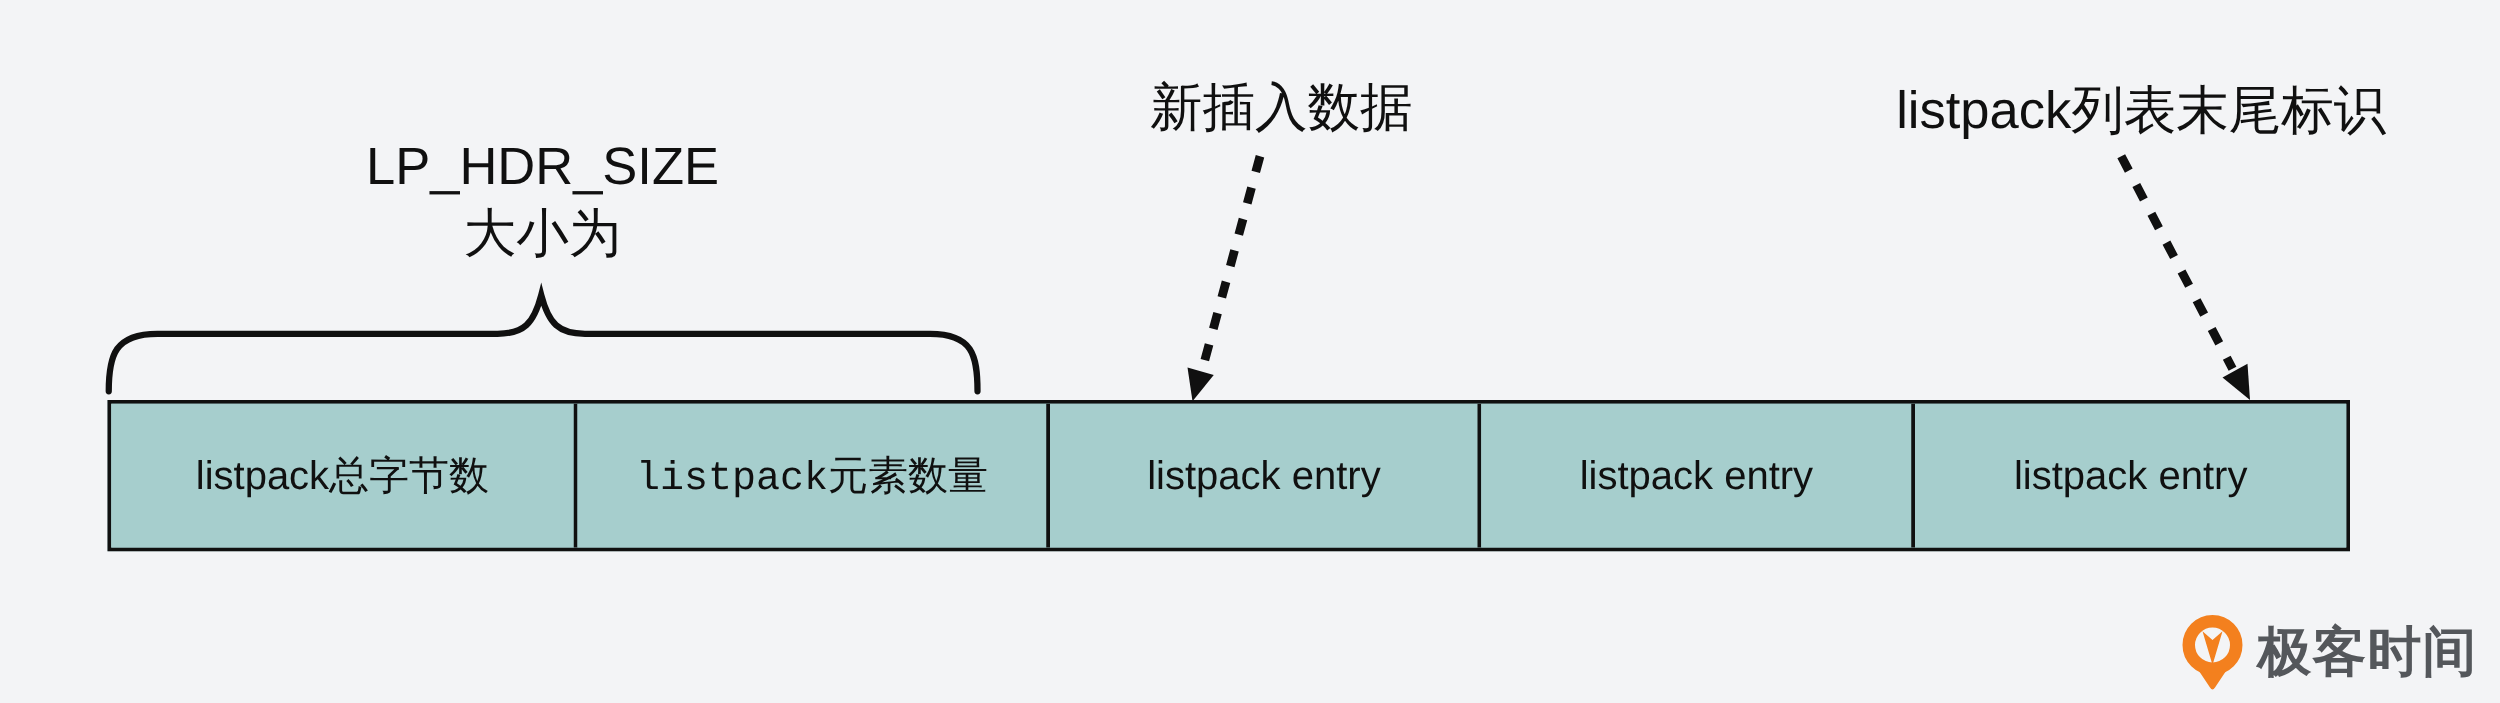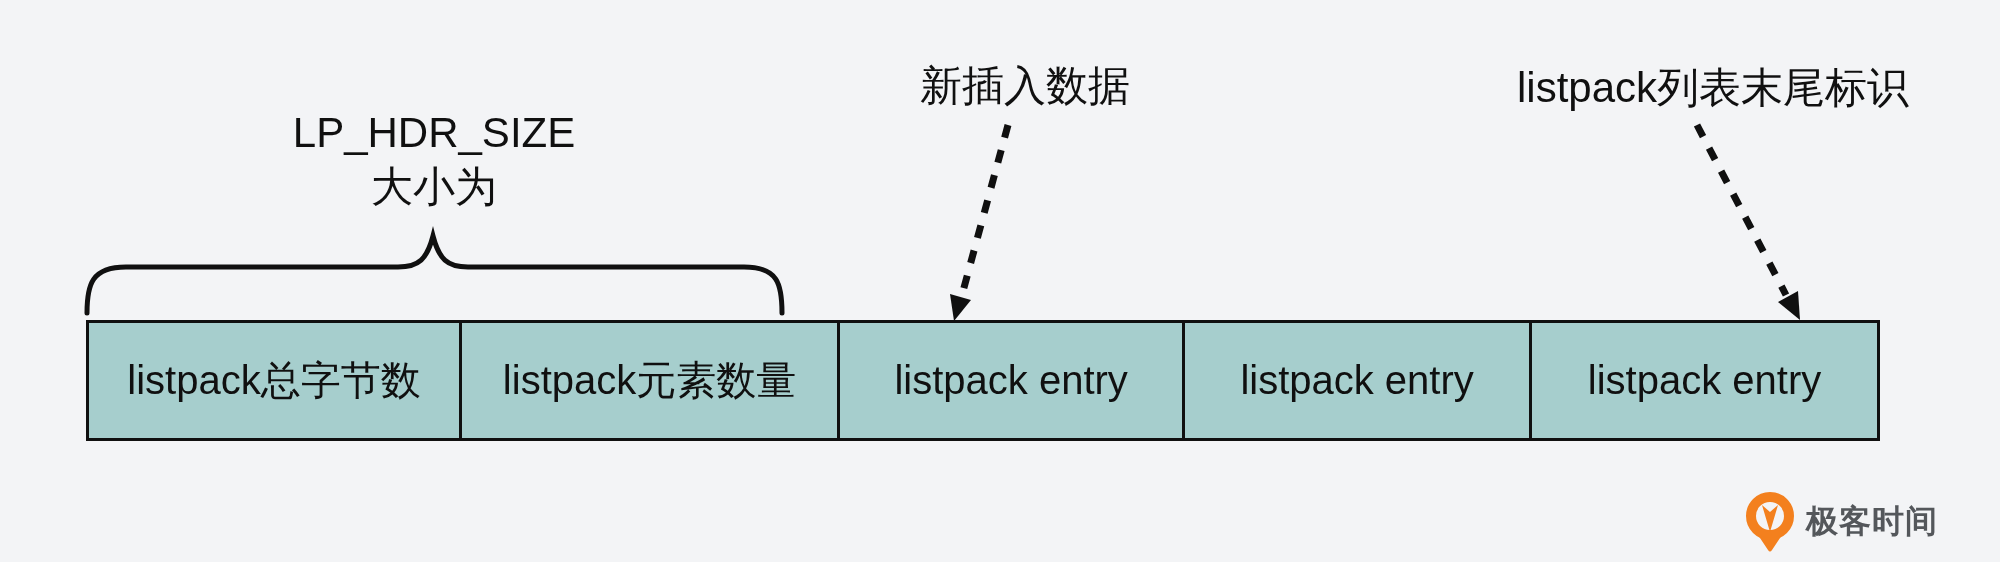--- a/index.html
+++ b/index.html
@@ -54,44 +54,44 @@
     display: flex;
     box-sizing: border-box;
     border: 3px solid var(--border, #111);
     background: var(--cell-fill, #a6cecd);
   }
   .cell {
     box-sizing: border-box;
     display: flex;
     align-items: center;
     justify-content: center;
-    font-size: 40px;
+    font-size: 32px;
     color: var(--text, #111);
     background: var(--cell-fill, #a6cecd);
     border-right: 3px solid var(--border, #111);
     overflow: hidden;
     white-space: nowrap;
   }
   .cell:last-child { border-right: none; }
   .cell.c1 { flex: 346 0 346px; }
-  .cell.c2 { flex: 351 0 351px; }
+  .cell.c2 { flex: 351 0 351px; font-family: Liberation Mono, monospace; }
   .cell.c3 { flex: 320 0 320px; }
   .cell.c4 { flex: 322 0 322px; }
   .cell.c5 { flex: 320 0 320px; }
   .cell.c6 { flex: 135 0 135px; }
   .logo {
     position: absolute;
     left: 1744px;
     top: 488px;
     display: flex;
     align-items: center;
     gap: 10px;
   }
   .logo-text {
-    font-size: 32px;
+    font-size: 43px;
     font-weight: 600;
     color: var(--logo-text-color, #54575b);
     letter-spacing: 1px;
     white-space: nowrap;
   }
 </style>
 </head>
 <body>
 
 <div class="canvas">

